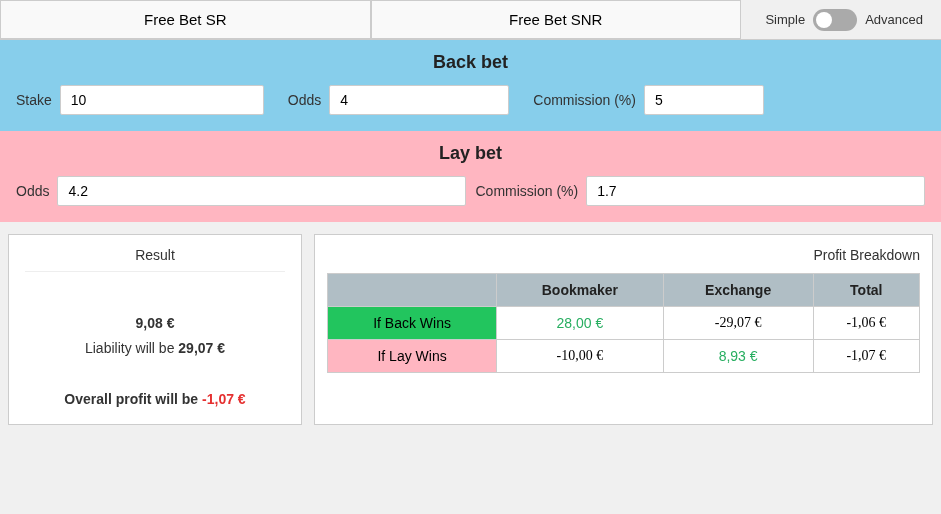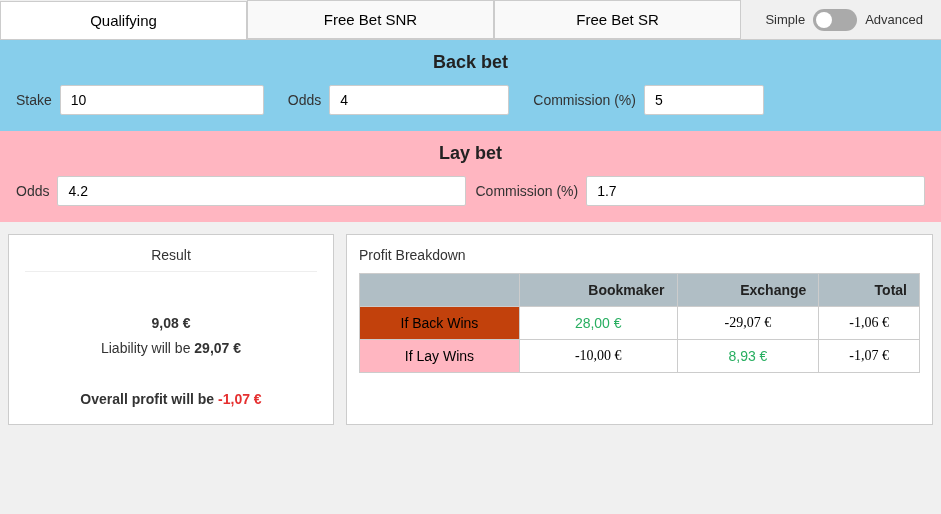--- a/index.html
+++ b/index.html
@@ -104,21 +104,21 @@
       display: flex;
       gap: 0;
       padding: 12px 8px;
       background: #f0f0f0;
     }
 
     
     .result-box {
       background: #fff;
       border: 1px solid #ccc;
-      width: 326px;
+      width: 294px;
       min-height: 180px;
       padding: 12px 16px;
       margin-right: 12px;
     }
     .result-box-title {
       text-align: center;
       font-size: 14px;
       margin-bottom: 14px;
       color: #333;
       border-bottom: 1px solid #eee;
@@ -133,46 +133,45 @@
     .result-text .red { color: #e53030; font-weight: bold; }
 
     
     .profit-box {
       flex: 1;
       background: #fff;
       border: 1px solid #ccc;
       padding: 12px;
     }
     .profit-title {
-      text-align: left;
+      text-align: right;
       font-size: 14px;
       margin-bottom: 10px;
       color: #333;
     }
     table.profit-table {
       width: 100%;
       border-collapse: collapse;
     }
     .profit-table th, .profit-table td {
       border: 1px solid #ccc;
       padding: 8px 12px;
       text-align: center;
       font-size: 14px;
     }
     .profit-table th {
       background: #b0bec5;
       font-weight: bold;
       color: #222;
-      text-align: right;
     }
     .profit-table th:first-child {
       background: #b0bec5;
     }
     .row-back td:first-child {
-      background: #c2410c;
+      background: #22c55e;
     }
     .row-lay td:first-child {
       background: #ffb6c1;
     }
     .profit-table td:first-child {
       font-weight: normal;
     }
     .green { color: #27ae60; }
     .red-val { color: #000000; font-family: Liberation Serif, serif; }
 
@@ -210,23 +209,22 @@
       display: flex; align-items: center; gap: 8px; flex: 1;
     }
     .lay-field-commission input {
       flex: 1;
     }
   </style>
 </head>
 <body>
 
 <div class="tab-bar">
-  <div class="tab active">Qualifying</div>
+  <div class="tab">Free Bet SR</div>
   <div class="tab">Free Bet SNR</div>
-  <div class="tab">Free Bet SR</div>
   <div class="toggle-container">
     <span class="toggle-label">Simple</span>
     <div class="toggle-switch"></div>
     <span class="toggle-label">Advanced</span>
   </div>
 </div>
 
 <div class="back-bet-section">
   <div class="section-title">Back bet</div>
   <div class="back-fields">

